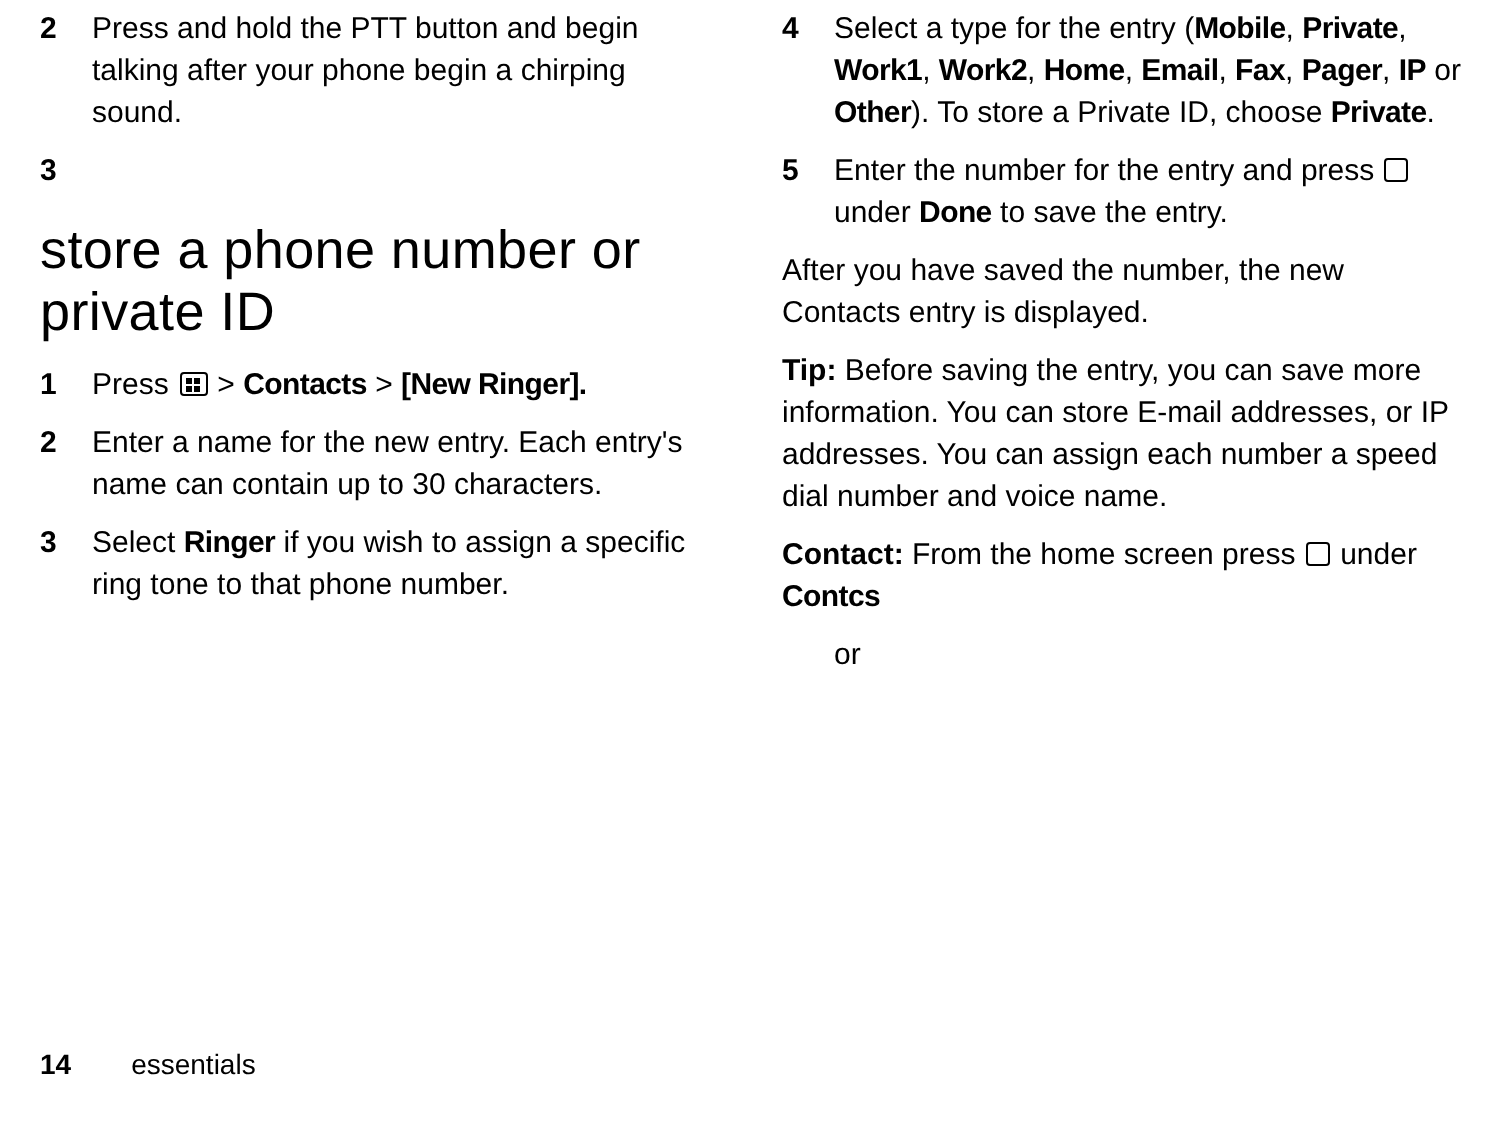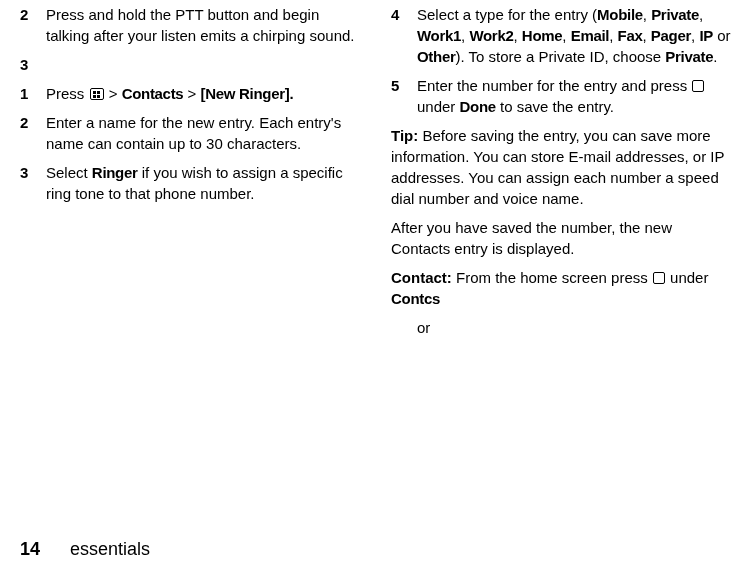--- a/index.html
+++ b/index.html
@@ -85,52 +85,53 @@
     position: absolute;
     left: 2px;
     top: 2px;
     width: 3px;
     height: 3px;
     box-shadow: 0 0 0 0.7px #000 inset, 4px 0 0 0 #000, 0 4px 0 0 #000, 4px 4px 0 0 #000;
     background: #000;
   }
   .footer {
     position: absolute;
-    bottom: 4px;
+    bottom: 24px;
     left: 20px;
-    font-size: 18px;
+    font-size: 14px;
   }
   .footer .pagenum {
     font-weight: bold;
     margin-right: 30px;
   }
   .indent {
     margin-left: 26px;
   }
 </style>
 </head>
 <body>
 
 <div class="columns">
 
   <div class="col">
 
     <div class="step">
       <div class="step-num">2</div>
       <div class="step-body">
-        <p>Press and hold the PTT button and begin talking after your listen emits a chirping sound.</p>
+        <p>Press and hold the PTT button and begin talking after your phone begin a chirping sound.</p>
       </div>
     </div>
 
     <div class="step">
       <div class="step-num">3</div>
       <div class="step-body">
       </div>
     </div>
 
+    <h2 class="heading">store a phone number or private ID</h2>
 
 
     <div class="step">
       <div class="step-num">1</div>
       <div class="step-body">
         <p><span>Press </span><span class="menubox"></span><span> &gt; </span><span class="cond">Contacts</span><span> &gt; </span><span class="cond">[New Ringer].</span></p>
       </div>
     </div>
 
     <div class="step">
@@ -158,23 +159,23 @@
       </div>
     </div>
 
     <div class="step">
       <div class="step-num">5</div>
       <div class="step-body">
         <p><span>Enter the number for the entry and press </span><span class="keybox"></span><span> under </span><span class="cond">Done</span><span> to save the entry.</span></p>
       </div>
     </div>
 
+    <p class="para">After you have saved the number, the new Contacts entry is displayed.</p>
+
     <p class="para"><span class="tip-label">Tip:</span><span> Before saving the entry, you can save more information. You can store E-mail addresses, or IP addresses. You can assign each number a speed dial number and voice name.</span></p>
-
-    <p class="para">After you have saved the number, the new Contacts entry is displayed.</p>
 
 
     <p class="para"><span class="tip-label">Contact:</span><span> From the home screen press </span><span class="keybox"></span><span> under </span><span class="cond">Contcs</span></p>
 
     <p class="para indent">or</p>
 
   </div>
 
 </div>
 

